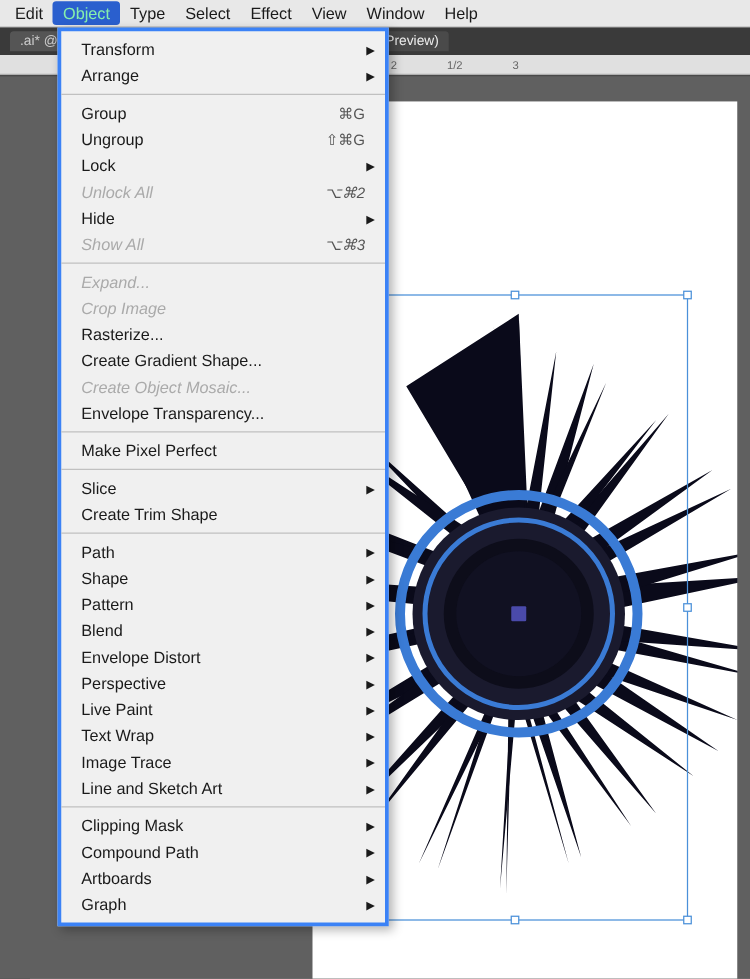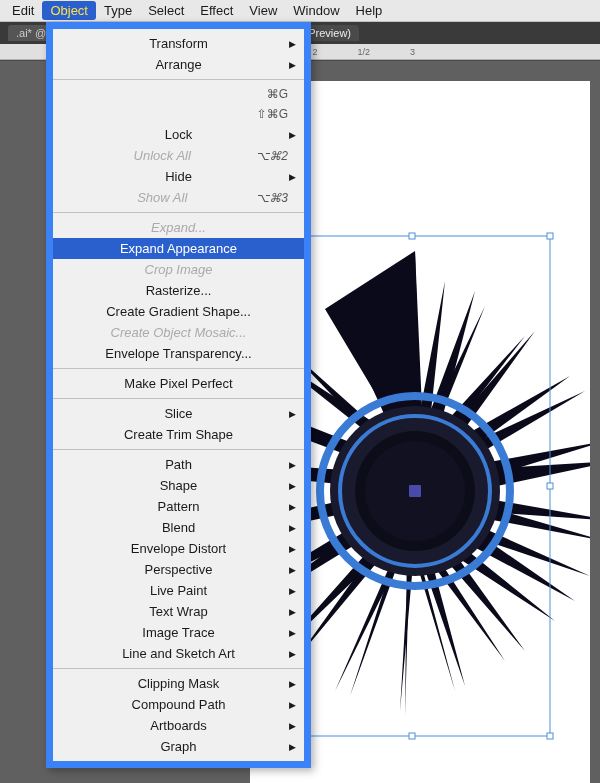--- a/index.html
+++ b/index.html
@@ -24,21 +24,21 @@
     }
     .menubar-item {
       padding: 2px 8px;
       font-size: 13px;
       color: #1a1a1a;
       cursor: pointer;
       border-radius: 3px;
     }
     .menubar-item.active {
       background: #2a5fce;
-      color: #fde047;
+      color: #86efac;
     }
 
     
     .tabbar {
       height: 22px;
       background: #3a3a3a;
       display: flex;
       align-items: center;
       padding: 0 8px;
       gap: 2px;
@@ -84,25 +84,24 @@
       overflow: hidden;
     }
 
     
     .dropdown-menu {
       position: absolute;
       top: 22px;
       left: 46px;
       width: 265px;
       background: #f0f0f0;
-      border: 7px solid #3b82f6;
+      border: 3px solid #3b82f6;
       box-shadow: 3px 3px 8px rgba(0,0,0,0.3);
       z-index: 100;
       padding: 4px 0;
-      text-align: center;
     }
 
     .menu-item {
       display: flex;
       align-items: center;
       padding: 3px 16px 3px 16px;
       cursor: pointer;
       color: #1a1a1a;
       font-size: 13px;
       position: relative;
@@ -244,23 +243,25 @@
   <div class="menu-item has-submenu">
     <span class="menu-item-label">Transform</span>
   </div>
   <div class="menu-item has-submenu">
     <span class="menu-item-label">Arrange</span>
   </div>
 
   <div class="menu-separator"></div>
 
   <div class="menu-item">
+    <span class="menu-item-label">Group</span>
     <span class="shortcut">⌘G</span>
   </div>
   <div class="menu-item">
+    <span class="menu-item-label">Ungroup</span>
     <span class="shortcut">⇧⌘G</span>
   </div>
   <div class="menu-item has-submenu">
     <span class="menu-item-label">Lock</span>
   </div>
   <div class="menu-item disabled">
     <span class="menu-item-label">Unlock All</span>
     <span class="shortcut">⌥⌘2</span>
   </div>
   <div class="menu-item has-submenu">
@@ -269,23 +270,20 @@
   <div class="menu-item disabled">
     <span class="menu-item-label">Show All</span>
     <span class="shortcut">⌥⌘3</span>
   </div>
 
   <div class="menu-separator"></div>
 
   <div class="menu-item disabled">
     <span class="menu-item-label">Expand...</span>
   </div>
-  <div class="menu-item highlighted">
-    <span class="menu-item-label">Expand Appearance</span>
-  </div>
   <div class="menu-item disabled">
     <span class="menu-item-label">Crop Image</span>
   </div>
   <div class="menu-item">
     <span class="menu-item-label">Rasterize...</span>
   </div>
   <div class="menu-item">
     <span class="menu-item-label">Create Gradient Shape...</span>
   </div>
   <div class="menu-item disabled">

